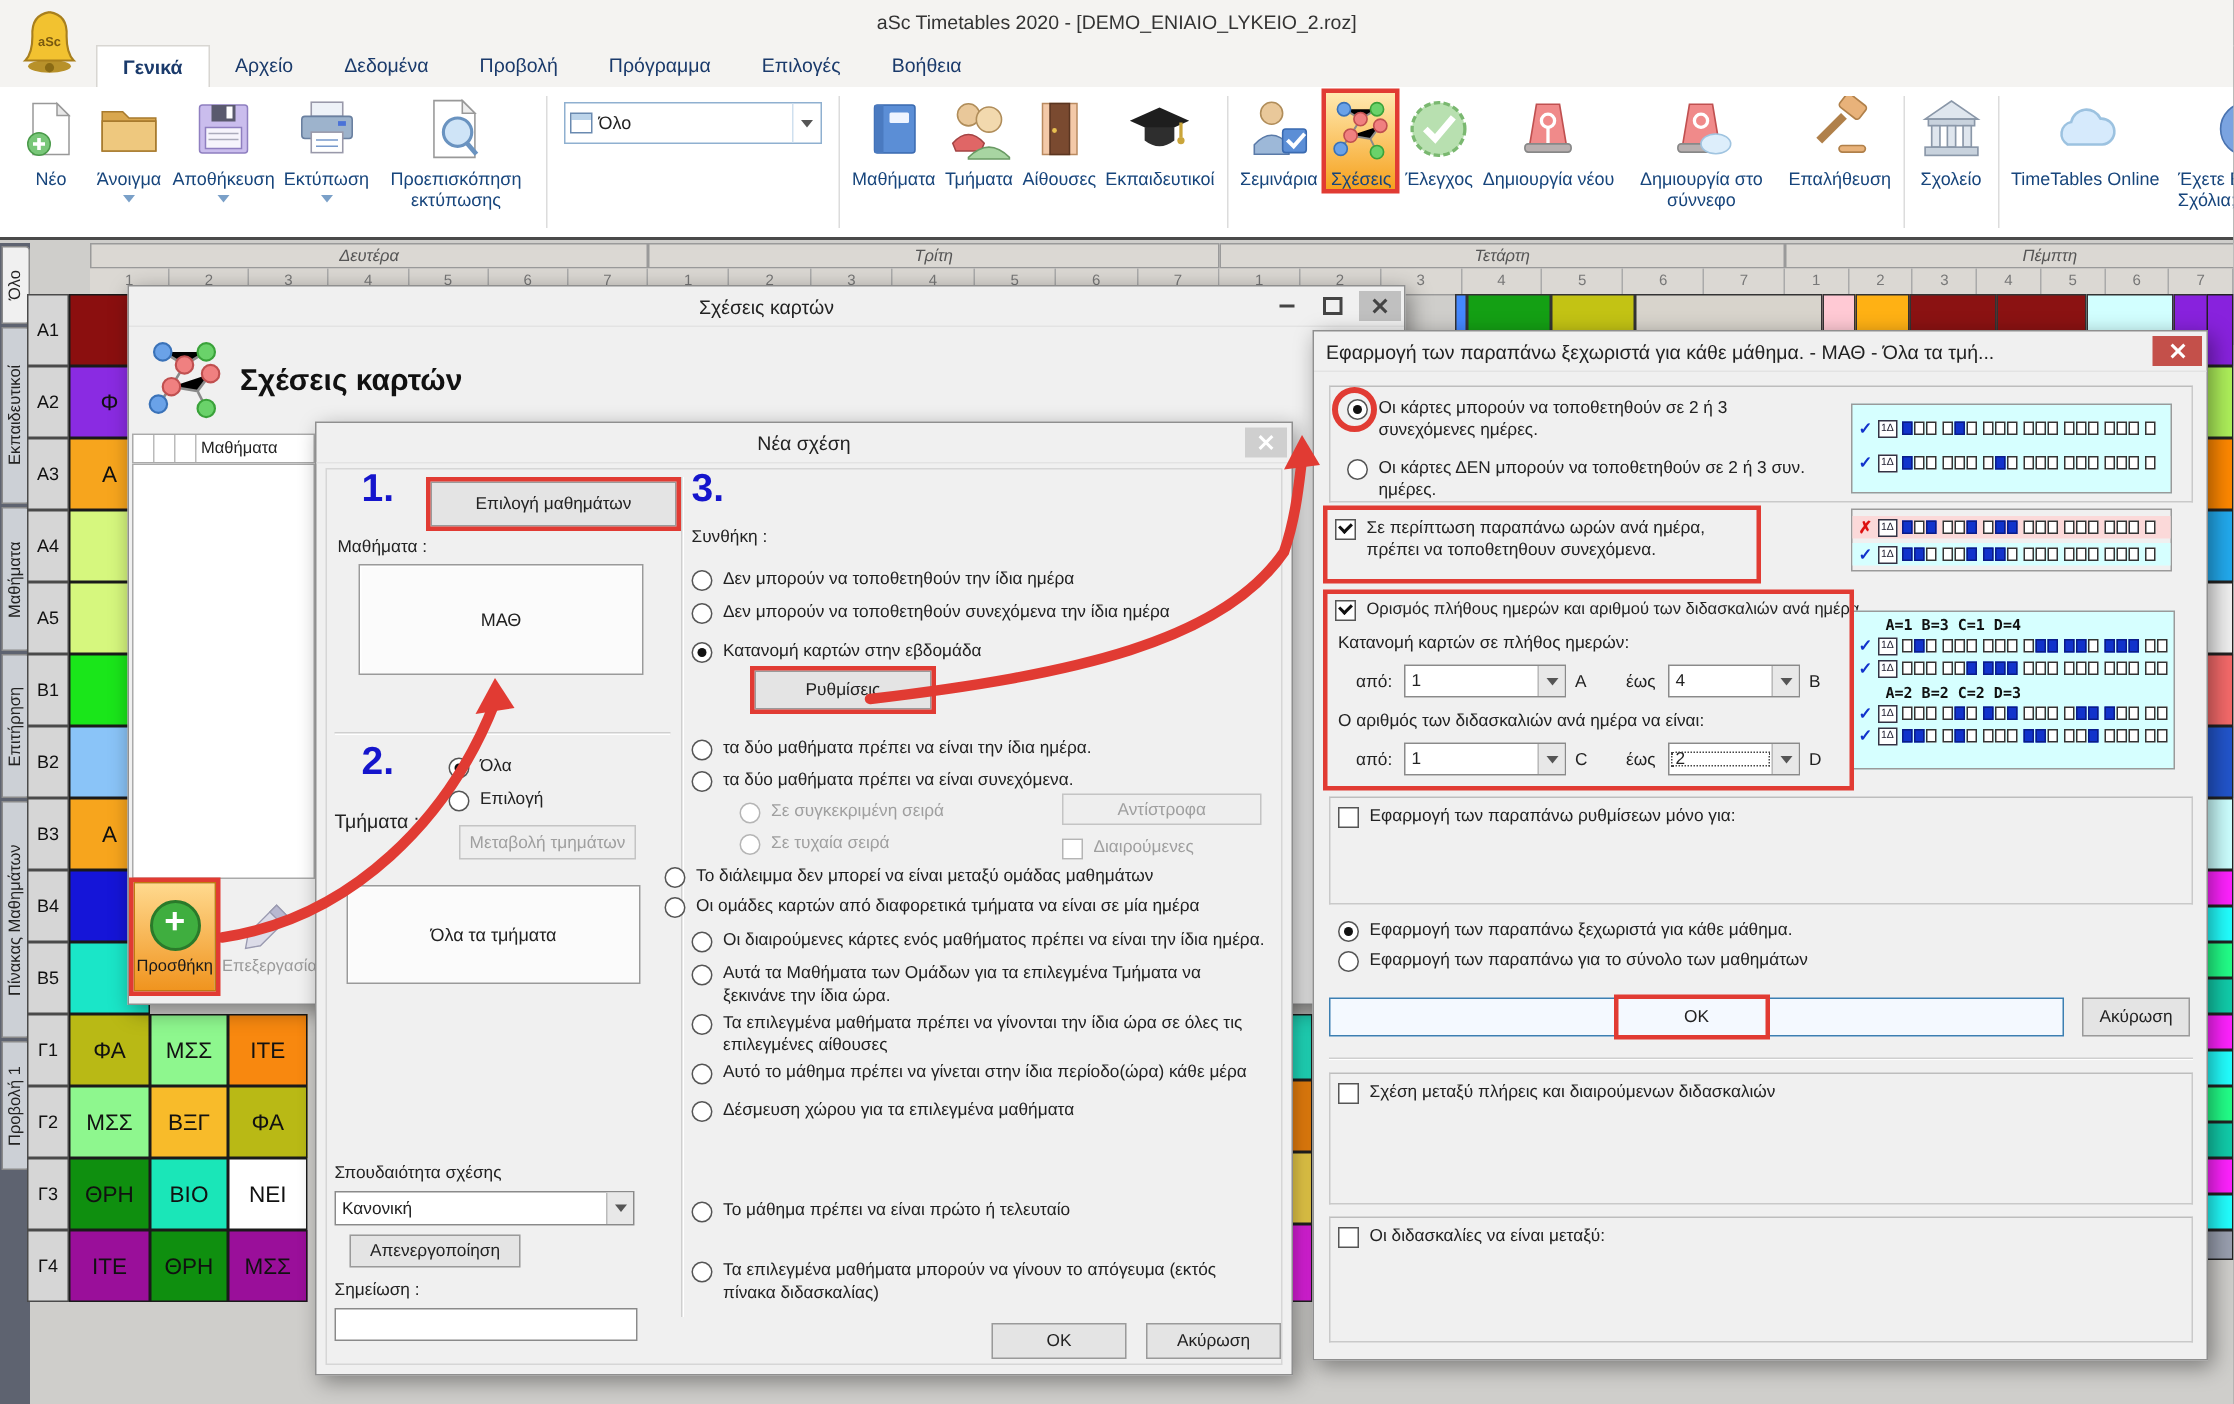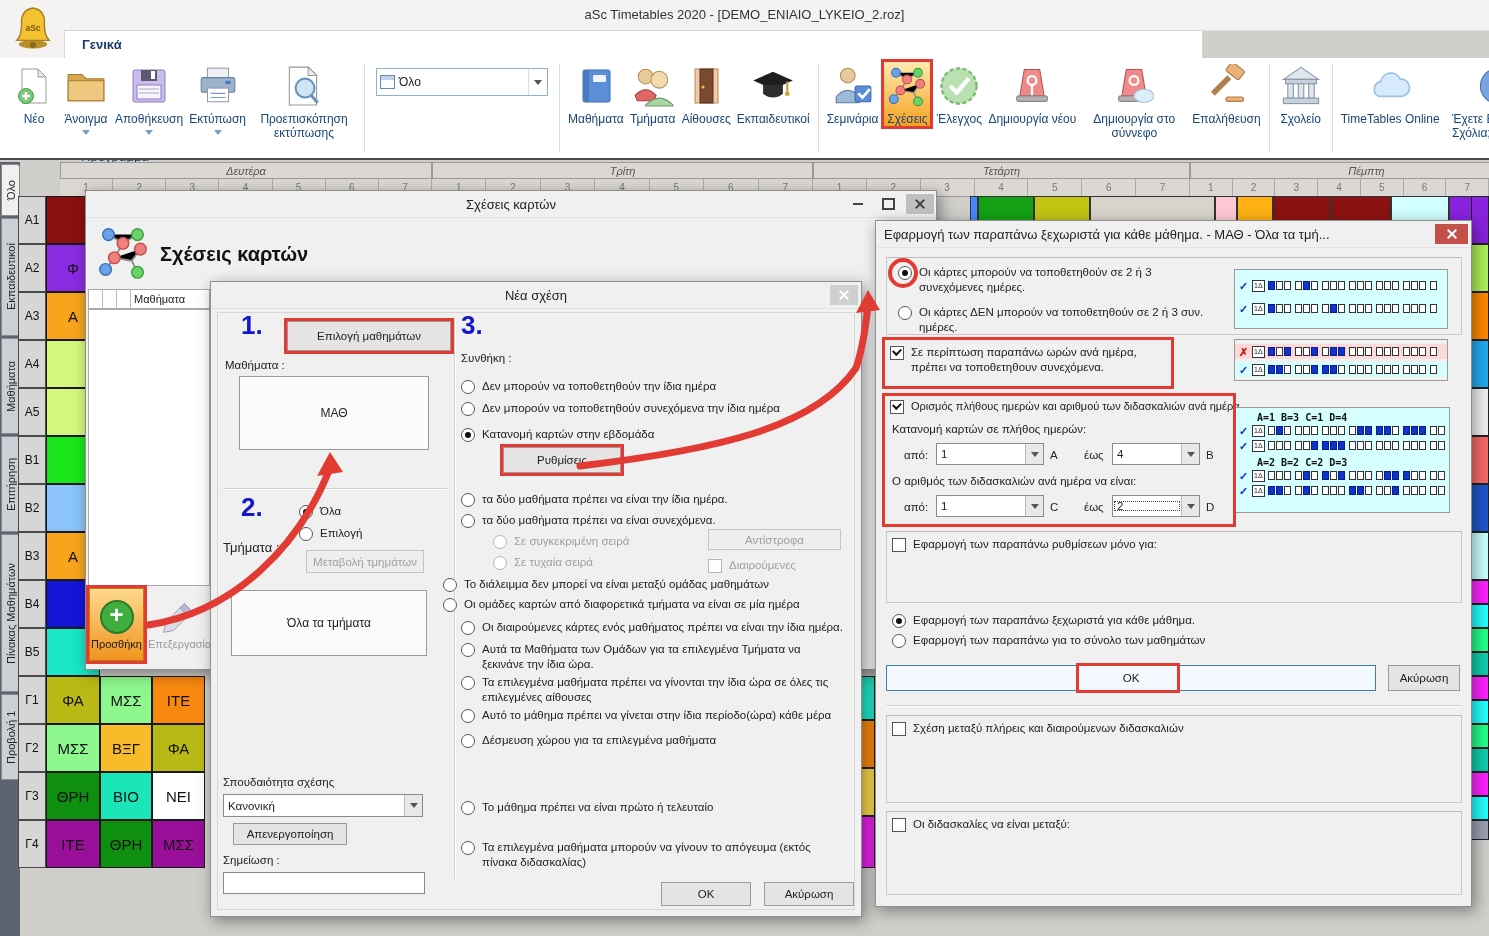--- a/index.html
+++ b/index.html
@@ -4,21 +4,21 @@
 <style>
   html,body{margin:0;padding:0;background:#999;}
   #app{position:relative;width:1489px;height:936px;overflow:hidden;background:#cfcecb;
        font-family:"Liberation Sans",sans-serif;color:#222;font-size:12px;
        -webkit-font-smoothing:antialiased;}
   .abs{position:absolute;}
   
   #titlebar{left:0;top:0;width:1489px;height:30px;background:#f4f3f1;border-bottom:1px solid #e2e0dd;}
   #win-title{width:100%;text-align:center;line-height:30px;font-size:13px;color:#333;}
   #logo{left:14px;top:6px;width:38px;height:44px;z-index:5;}
-  #menubar{left:0;top:30px;width:1203px;height:28px;background:#f4f3f1;display:flex;padding-left:64px;box-sizing:border-box;flex-direction:column;}
+  #menubar{left:0;top:30px;width:1489px;height:28px;background:#f4f3f1;display:flex;padding-left:64px;box-sizing:border-box;}
   .menu-item{padding:0 17px;line-height:28px;font-size:13px;color:#1a3a6b;cursor:default;}
   .menu-item.active{background:#fff;font-weight:bold;border:1px solid #d8d6d2;border-bottom:none;}
   #toolbar{left:0;top:58px;width:1489px;height:102px;background:#fff;display:flex;align-items:flex-start;padding:4px 0 0 8px;box-sizing:border-box;border-bottom:2px solid #4a4a4a;}
   .tbtn{display:flex;flex-direction:column;align-items:center;margin:0 3px;flex:none;}
   .ticon{width:46px;height:48px;display:flex;align-items:center;justify-content:center;}
   .tlabel{font-size:12px;color:#17457c;text-align:center;line-height:14px;margin-top:2px;white-space:nowrap;}
   .tlabel.wrap{white-space:normal;max-width:104px;}
   .dd-caret{width:0;height:0;border-left:4px solid transparent;border-right:4px solid transparent;border-top:5px solid #7aa0c8;margin-top:4px;}
   .tsep{width:1px;height:88px;background:#dcdcdc;margin:2px 5px 0 5px;flex:none;}
   .annot{outline:3px solid #e13b33;outline-offset:0px;}

